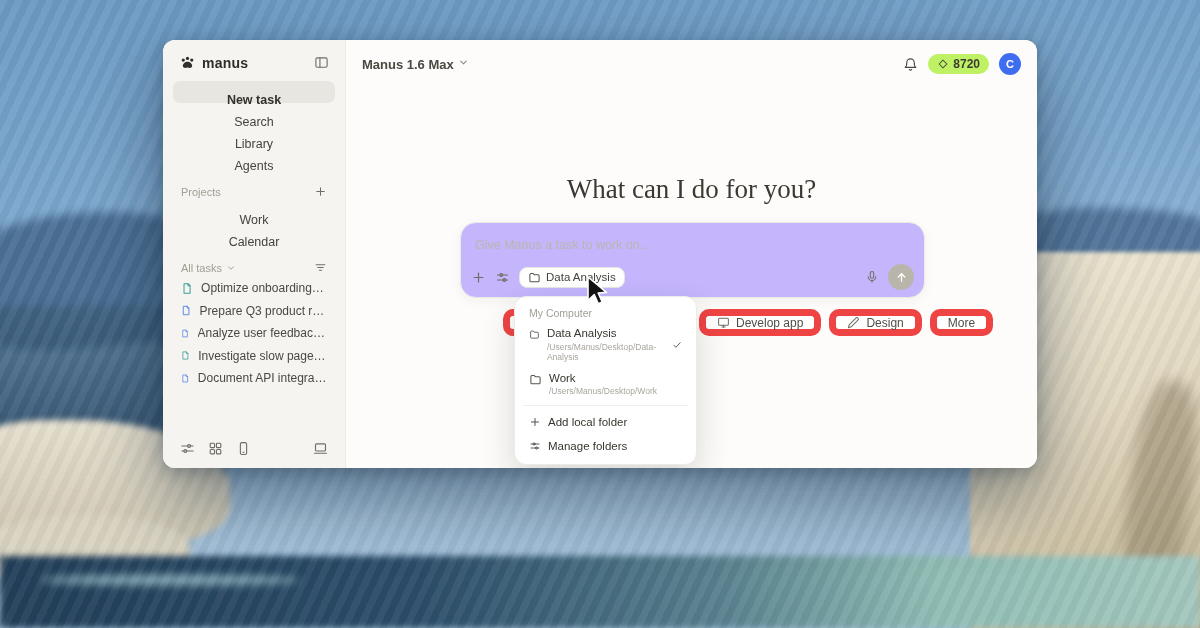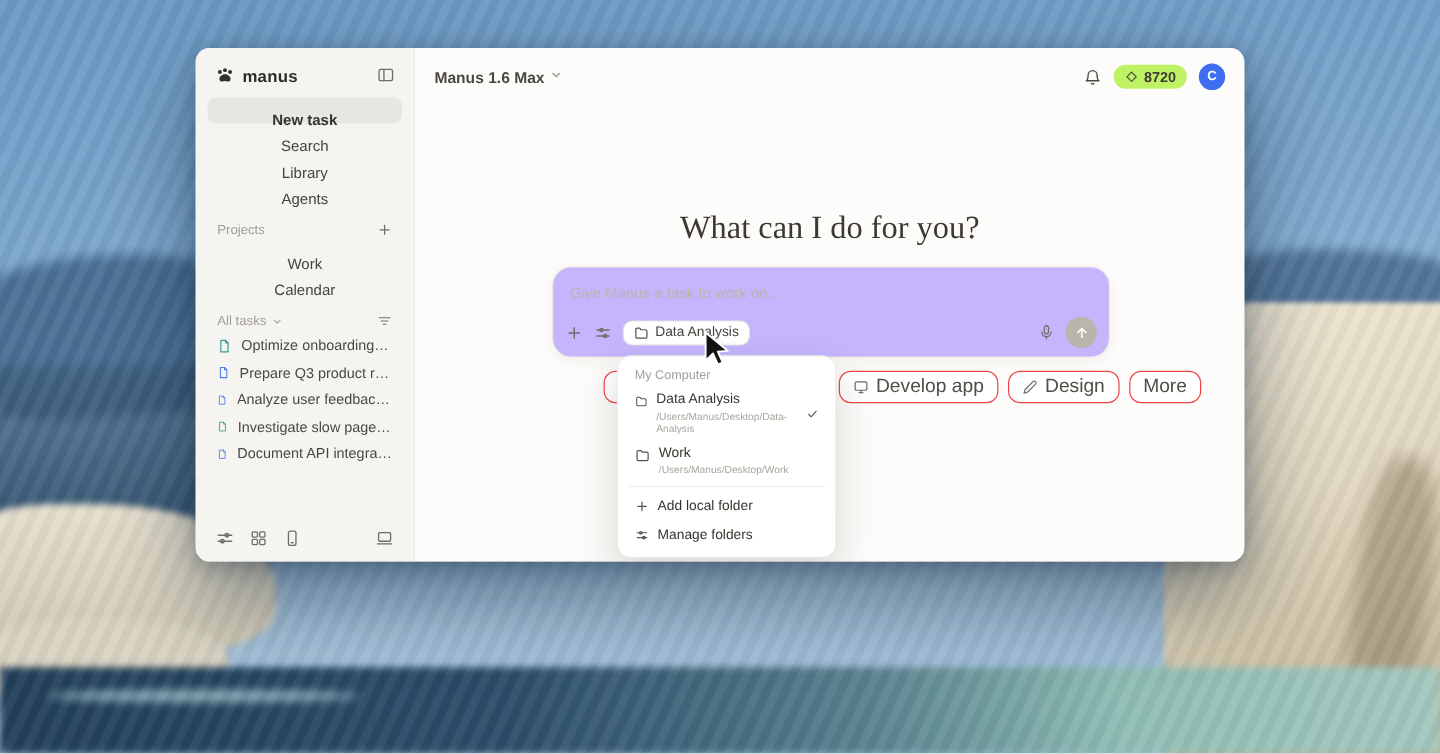--- a/index.html
+++ b/index.html
@@ -35,21 +35,21 @@
   .hero{position:absolute;left:0;right:0;top:134px;text-align:center;font-family:"Liberation Serif",serif;font-size:27px;color:#3b3931;}
 
   .composer{position:absolute;left:114px;top:182px;width:465px;height:76px;background:#c4b5fd;border:1px solid #eceae4;border-radius:16px;box-shadow:0 3px 12px rgba(40,35,25,.05);box-sizing:border-box;padding:12px 14px;}
   .composer-input{border:none;outline:none;width:100%;font-size:12.5px;color:#3a382f;background:transparent;font-family:"Liberation Sans",sans-serif;padding:0;}
   .composer-input::placeholder{color:#b9b6ae;}
   .composer-row{position:absolute;left:10px;right:10px;bottom:7px;display:flex;align-items:center;gap:9px;color:#55534c;}
   .folder-chip{display:flex;align-items:center;gap:5px;font-size:11.5px;color:#44423c;border:1px solid #e7e5df;border-radius:8px;padding:3px 8px;background:#fff;cursor:pointer;}
   .send-btn{width:26px;height:26px;border-radius:50%;background:#b9b5ab;color:#fff;display:flex;align-items:center;justify-content:center;border:none;cursor:pointer;}
   .mic{margin-left:auto;color:#6f6d64;}
 
-  .chip{display:flex;align-items:center;gap:6px;font-size:16px;color:#504e47;background:#fff;border:1px solid #ef4444;border-radius:10px;padding:5px 11px;height:27px;box-sizing:border-box;cursor:pointer;white-space:nowrap;}
+  .chip{display:flex;align-items:center;gap:6px;font-size:12px;color:#504e47;background:#fff;border:7px solid #ef4444;border-radius:10px;padding:5px 11px;height:27px;box-sizing:border-box;cursor:pointer;white-space:nowrap;}
   .chip .ic{color:#6f6d64;}
   .suggest-visible{position:absolute;left:353px;top:269px;display:flex;gap:8px;}
   .chip-partial{position:absolute;left:157px;top:269px;width:46px;overflow:hidden;z-index:5;}
 
   
   .menu{position:absolute;left:168px;top:256px;width:183px;background:#fff;border:1px solid #edebe5;border-radius:12px;box-shadow:0 14px 34px rgba(30,25,15,.16);padding:6px;box-sizing:border-box;z-index:20;}
   .menu-header{font-size:10.5px;color:#a29f96;padding:4px 8px 3px;}
   .menu-item{display:flex;align-items:flex-start;gap:7px;padding:5px 8px;border-radius:8px;cursor:pointer;}
   .menu-item .ic{margin-top:1px;color:#55534c;}
   .mi-name{font-size:11.5px;color:#38362e;}

